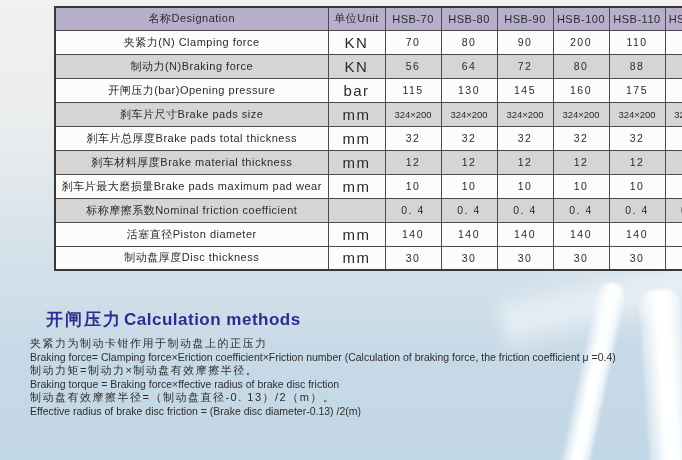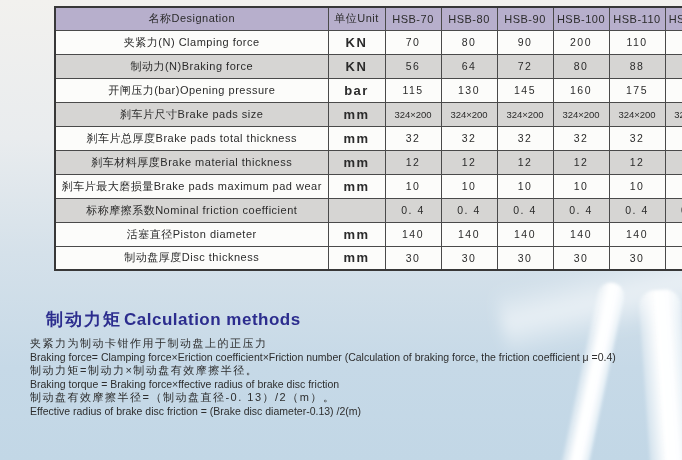--- a/index.html
+++ b/index.html
@@ -64,21 +64,21 @@
   col.c-model { width: 56px; }
 
   tr.row-white td { background: #fcfcfa; }
   tr.row-gray  td { background: #d6d5d3; }
 
   td.td-name {
     text-align: left;
     padding-left: 32px;
     letter-spacing: 0.5px;
   }
-  td.td-unit { letter-spacing: 1.5px; font-size: 13px; font-weight: bold; }
+  td.td-unit { letter-spacing: 1.5px; font-size: 15px; }
   td.td-val  { letter-spacing: 1.5px; font-size: 10.5px; }
   td.td-val.tight { letter-spacing: 0; font-size: 9.5px; text-align: center; }
 
   
   .calc-title {
     position: absolute;
     left: 46px; top: 308px;
     color: #2c2d8e;
     font-size: 17px;
     font-weight: bold;
@@ -230,21 +230,21 @@
           <td class="td-val">30</td>
           <td class="td-val">30</td>
           <td class="td-val">30</td>
           <td class="td-val">30</td>
           <td class="td-val">30</td>
         </tr>
       </tbody>
   </table>
 
   <div class="calc-title">
-    <span class="zh-part">制动力矩</span><span>Calculation methods</span>
+    <span class="zh-part">开闸压力</span><span>Calculation methods</span>
   </div>
 
   <div class="calc-lines">
       <div class="zh">夹紧力为制动卡钳作用于制动盘上的正压力</div>
       <div class="en">Braking force= Clamping force×Eriction coefficient×Friction number (Calculation of braking force, the friction coefficient μ =0.4)</div>
       <div class="zh">制动力矩=制动力×制动盘有效摩擦半径。</div>
       <div class="en">Braking torque = Braking force×ffective radius of brake disc friction</div>
       <div class="zh">制动盘有效摩擦半径=（制动盘直径-0. 13）/2（m）。</div>
       <div class="en">Effective radius of brake disc friction = (Brake disc diameter-0.13) /2(m)</div>
     </div>

